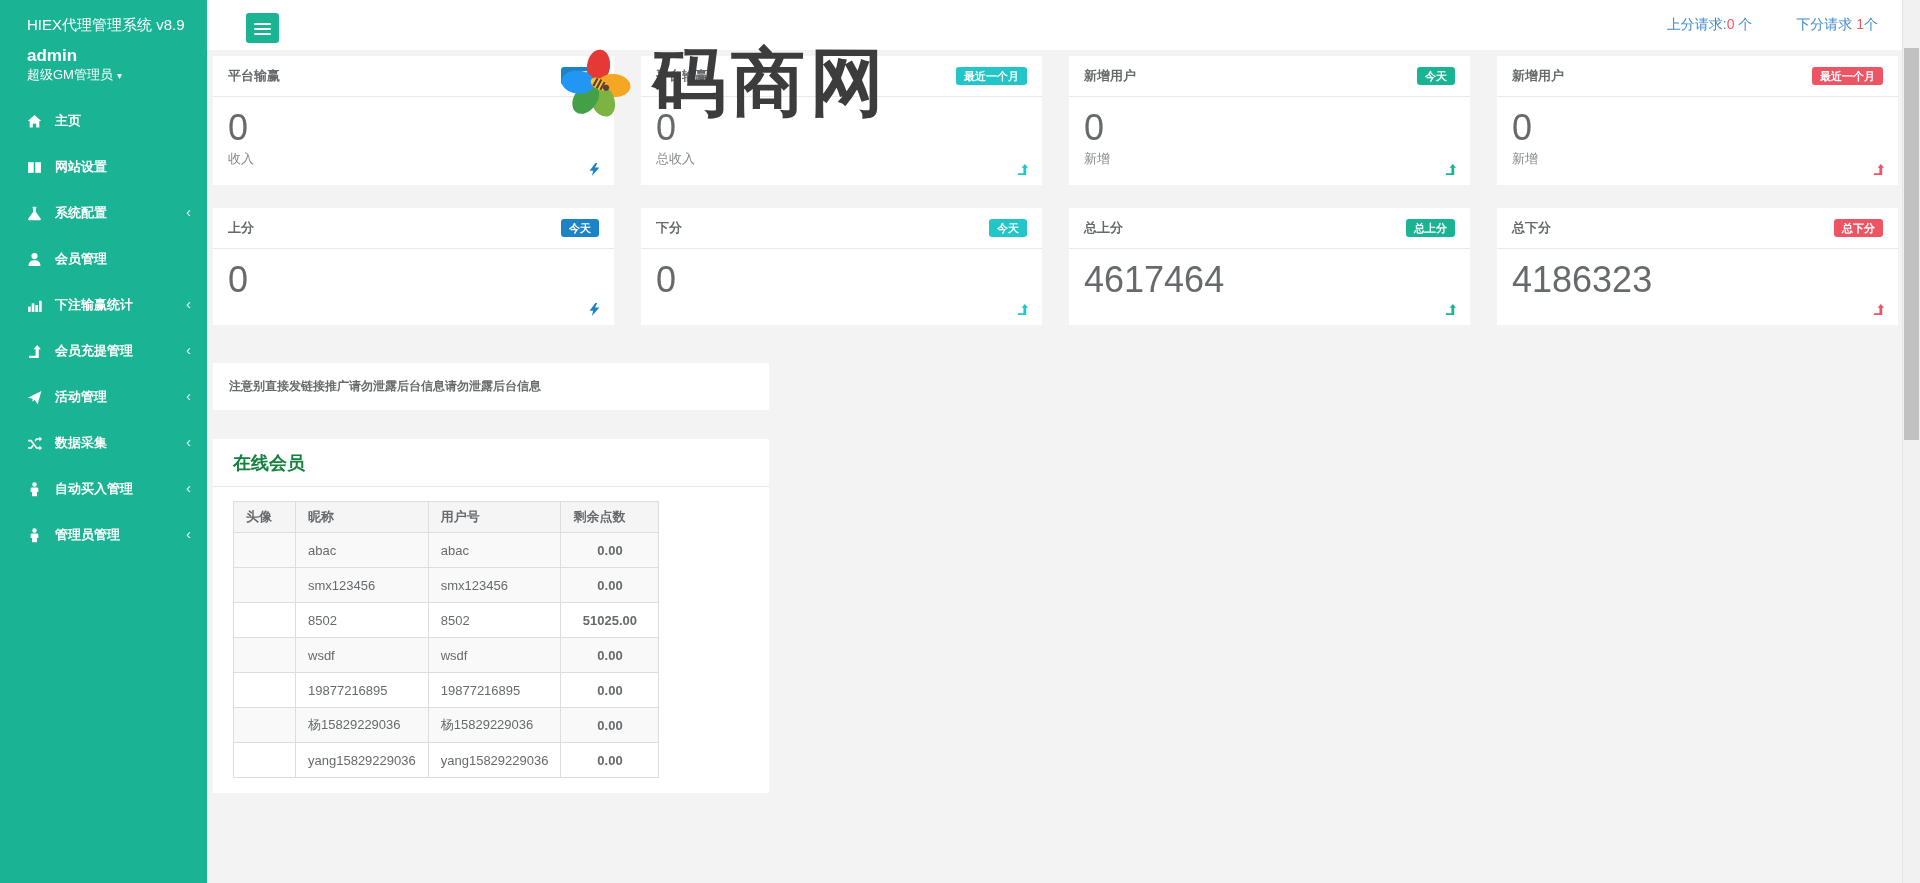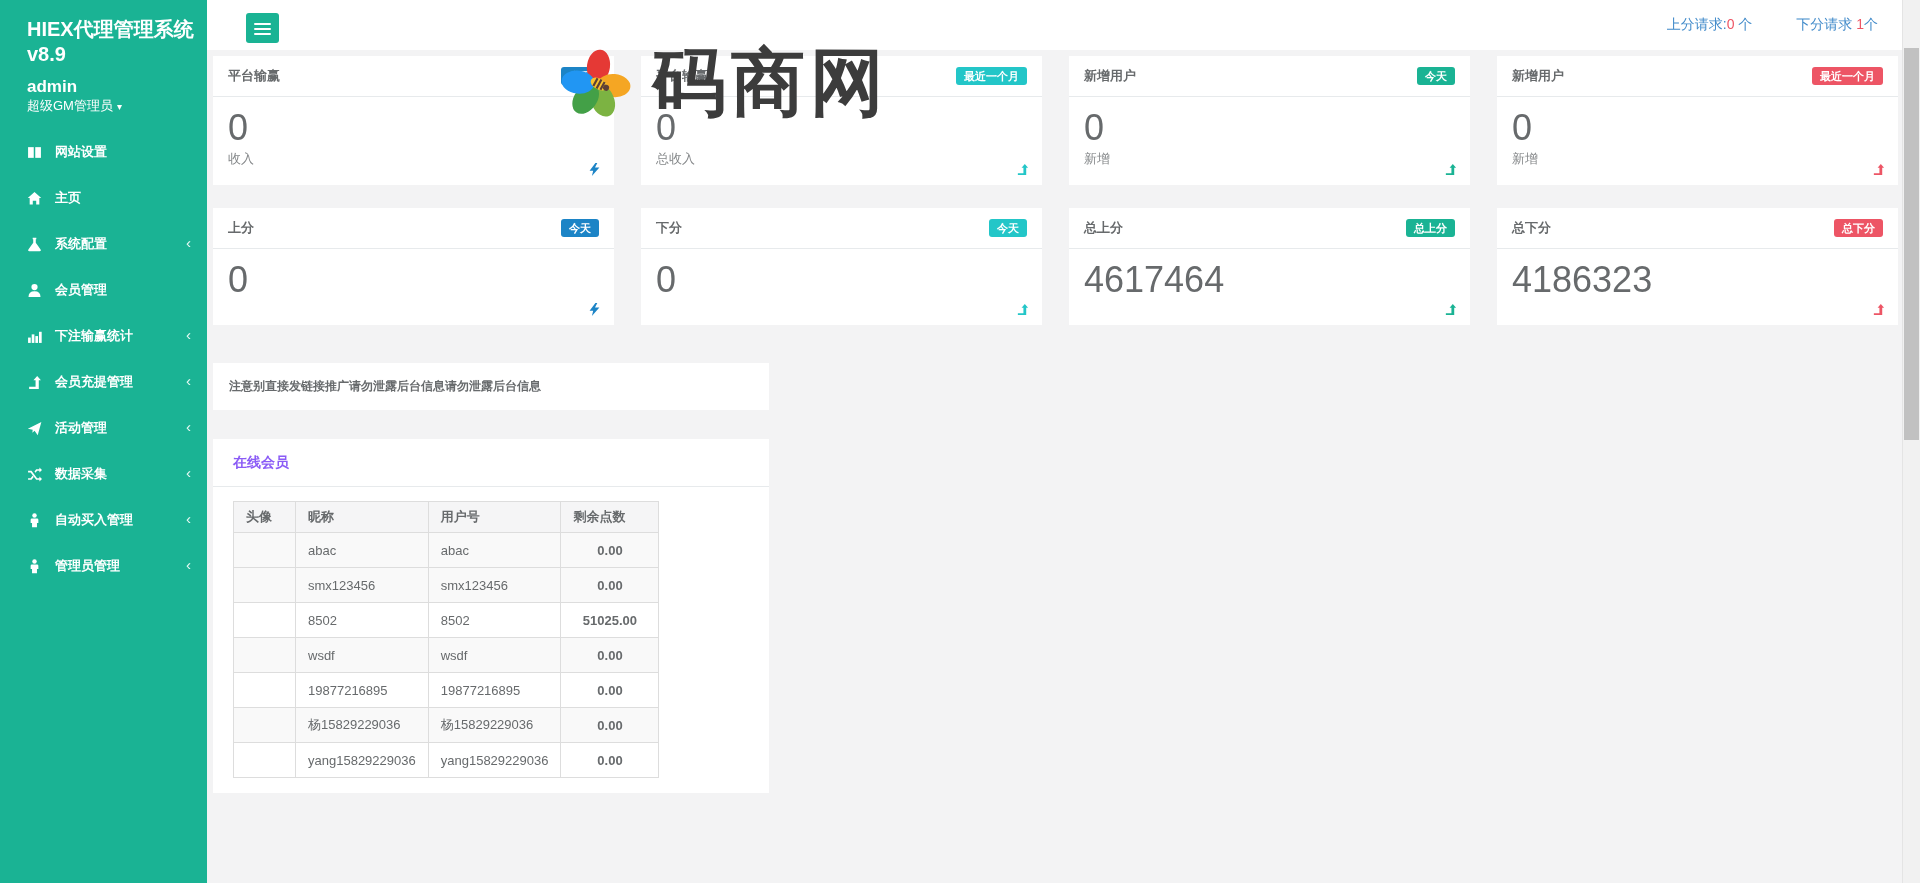--- a/index.html
+++ b/index.html
@@ -5,21 +5,21 @@
   * { box-sizing: border-box; margin: 0; padding: 0; }
   html,body { width:1920px; height:883px; }
   body {
     font-family: "Liberation Sans", "DejaVu Sans", sans-serif;
     background:#f3f3f4; color:#676a6c; overflow:hidden; position:relative;
   }
 
   
   .sidebar { position:absolute; left:0; top:0; width:207px; height:883px; background:#1ab394; z-index:10; }
   .brand { padding:16px 0 0 27px; color:#fff; }
-  .brand-title { font-size:20px; font-weight:bold; }
+  .brand-title { font-size:15px; font-weight:normal; }
   .brand-user  { font-size:17px; margin-top:11px; font-weight:bold; }
   .brand-role  { font-size:13px; cursor:pointer; }
   .brand-role .caret { font-size:10px; margin-left:4px; }
   .nav { margin-top:14px; }
   .nav-item { position:relative; display:flex; align-items:center; height:46px; padding-left:27px; color:#fff; cursor:pointer; text-decoration:none; }
   .nav-icon { width:15px; height:15px; margin-right:13px; display:inline-flex; }
   .nav-icon svg { width:15px; height:15px; fill:#fff; }
   .nav-label { font-size:13px; font-weight:bold; }
   .nav-arrow { position:absolute; right:16px; top:50%; transform:translateY(-58%); font-size:15px; color:#eafaf5; }
 
@@ -45,21 +45,21 @@
   .card-value { font-size:36px; font-weight:100; color:#676a6c; line-height:1.15; }
   .card-sub { font-size:13px; color:#85888a; margin-top:2px; }
   .corner-icon { position:absolute; right:13px; bottom:9px; display:inline-flex; }
   .corner-icon svg { width:13px; height:13px; fill:currentColor; }
 
   
   .notice { margin-top:38px; width:556px; height:47px; background:#fff; display:flex; align-items:center; padding-left:16px; font-size:12px; font-weight:bold; color:#676a6c; }
 
   
   .panel { margin-top:29px; width:556px; height:354px; background:#fff; overflow:hidden; }
-  .panel-head { height:48px; display:flex; align-items:center; padding:0 20px; border-bottom:1px solid #e7eaec; font-size:14px; font-weight:bold; color:#8b5cf6; }
+  .panel-head { height:48px; display:flex; align-items:center; padding:0 20px; border-bottom:1px solid #e7eaec; font-size:18px; font-weight:bold; color:#15803d; }
   .panel-body { padding:14px 20px 0 20px; }
   table.members { border-collapse:collapse; font-size:13px; color:#676a6c; table-layout:fixed; }
   table.members th, table.members td { border:1px solid #ddd; padding:0 12px; height:35px; overflow:hidden; white-space:nowrap; }
   table.members th { height:31px; background:#f5f5f6; text-align:left; font-weight:bold; }
   table.members tr.striped td { background:#f9f9f9; }
   td.points, th.points-h { text-align:center; }
   td.points { font-weight:bold; }
   .col-avatar { width:62px; } .col-nick { width:123px; } .col-uid { width:122px; } .col-points { width:98px; }
 
   
@@ -80,35 +80,35 @@
     <div class="brand-user">admin</div>
     <div class="brand-role">
       <span>超级GM管理员</span><span class="caret">▾</span>
     </div>
   </div>
   <nav class="nav">
 
     <a class="nav-item">
       <span class="nav-icon">
           <svg viewBox="0 0 14 14">
+            <path d="M7 1 L13.3 6.6 H11.5 V12.6 H8.6 V9 H5.4 V12.6 H2.5 V6.6 H0.7 Z"></path>
+          </svg>
+        </span>
+      <span class="nav-label">主页</span>
+      <span class="nav-arrow"></span>
+    </a>
+
+    <a class="nav-item">
+      <span class="nav-icon">
+          <svg viewBox="0 0 14 14">
             <rect x="1" y="2" width="5.3" height="10"></rect>
             <rect x="7.7" y="2" width="5.3" height="10"></rect>
           </svg>
         </span>
       <span class="nav-label">网站设置</span>
-      <span class="nav-arrow"></span>
-    </a>
-
-    <a class="nav-item">
-      <span class="nav-icon">
-          <svg viewBox="0 0 14 14">
-            <path d="M7 1 L13.3 6.6 H11.5 V12.6 H8.6 V9 H5.4 V12.6 H2.5 V6.6 H0.7 Z"></path>
-          </svg>
-        </span>
-      <span class="nav-label">主页</span>
       <span class="nav-arrow"></span>
     </a>
 
 
     <a class="nav-item">
       <span class="nav-icon">
           <svg viewBox="0 0 14 14">
             <path d="M5.3 0.8 H8.7 V2 H8.2 V5.4 L12.7 11.7 Q13.6 13.2 11.9 13.2 H2.1 Q0.4 13.2 1.3 11.7 L5.8 5.4 V2 H5.3 Z"></path>
           </svg>
         </span>

